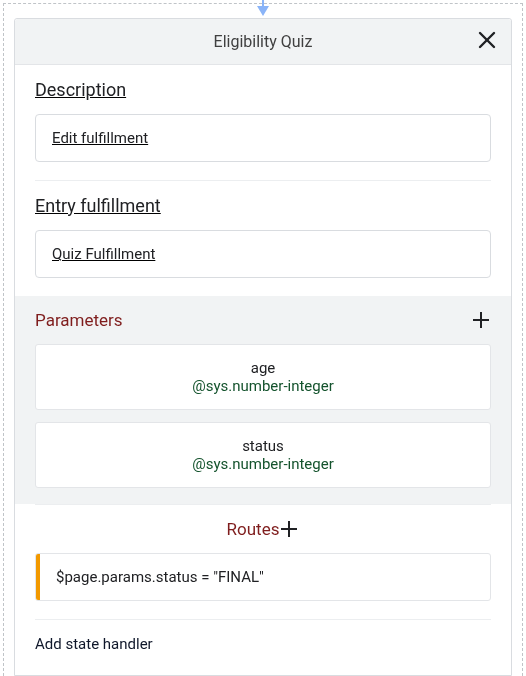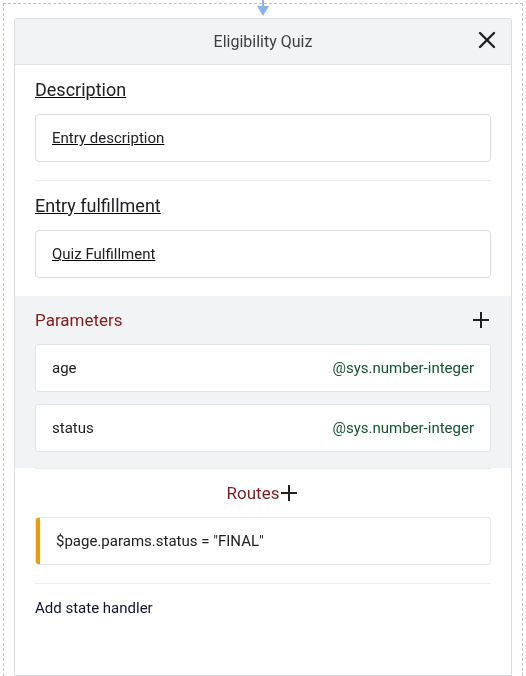--- a/index.html
+++ b/index.html
@@ -109,20 +109,21 @@
     border: 1px solid #e3e5e8;
     border-radius: 3px;
     display: flex;
     align-items: center;
     justify-content: space-between;
     padding: 14px 16px;
     margin-bottom: 12px;
     font-size: 15px;
     color: #202124;
     cursor: pointer;
+    flex-direction: column;
   }
   .param-row:last-child { margin-bottom: 0; }
   .param-type { color: #14532d; }
   .routes-section {
     padding: 14px 20px 18px 20px;
   }
   .routes-header {
     display: flex;
     align-items: center;
     justify-content: center;
@@ -182,21 +183,21 @@
         <line x1="3" y1="3" x2="17" y2="17" stroke="#202124" stroke-width="2.4" stroke-linecap="round"></line>
         <line x1="17" y1="3" x2="3" y2="17" stroke="#202124" stroke-width="2.4" stroke-linecap="round"></line>
       </svg>
     </div>
   </div>
 
   <div class="content">
 
     <div class="section">
       <div class="section-title">Description</div>
-      <div class="edit-box">Entry description</div>
+      <div class="edit-box">Edit fulfillment</div>
     </div>
 
     <div class="full-divider"></div>
 
     <div class="section">
       <div class="section-title">Entry fulfillment</div>
       <div class="edit-box">Quiz Fulfillment</div>
     </div>
 
     <div class="param-section">

